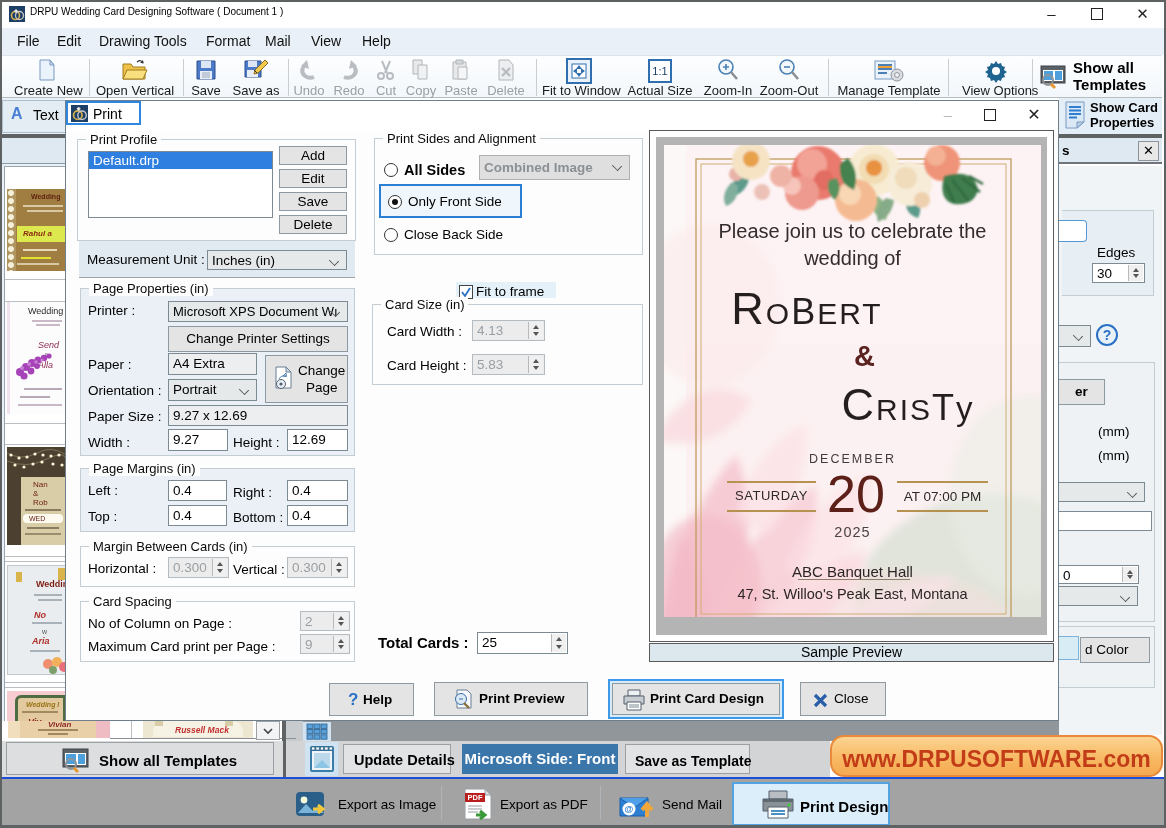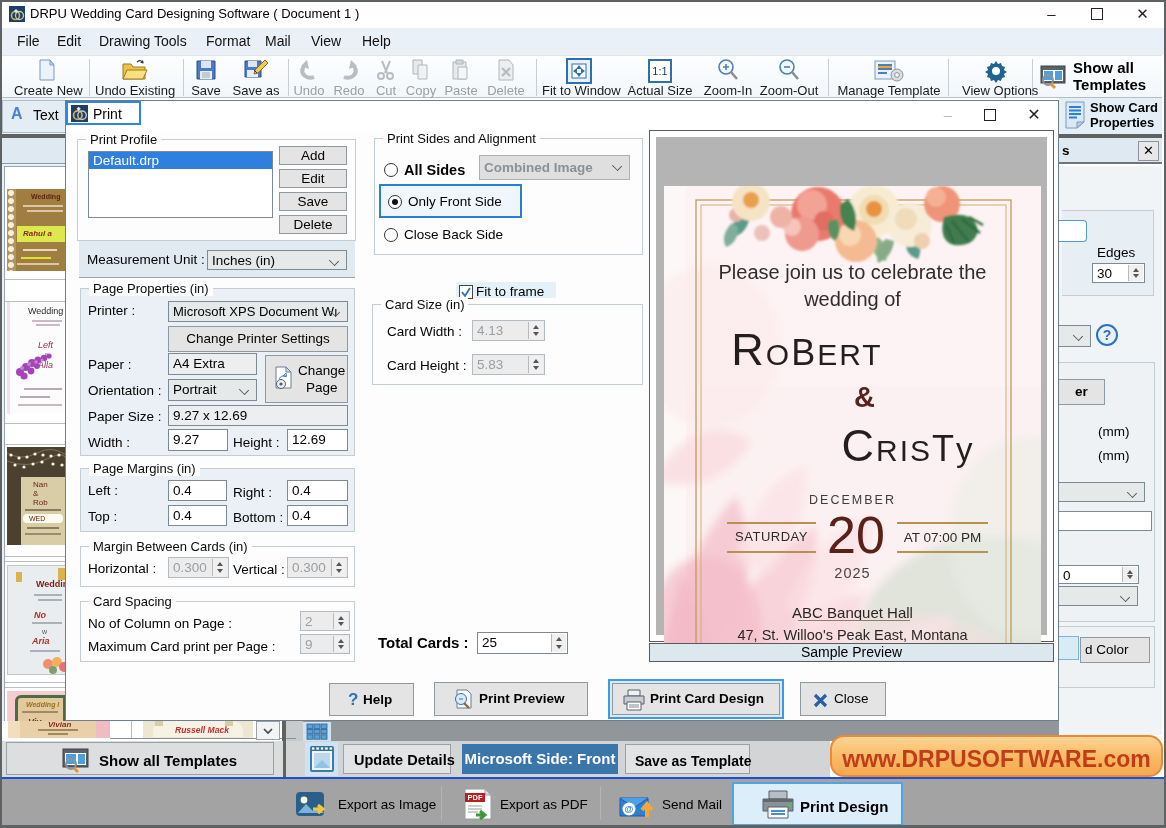--- a/index.html
+++ b/index.html
@@ -3,21 +3,21 @@
 <meta charset="utf-8">
 <style>
 * { margin:0; padding:0; box-sizing:border-box; }
 html,body { width:1166px; height:828px; overflow:hidden; }
 body { font-family:"Liberation Sans", sans-serif; background:#fff; position:relative; }
 .abs { position:absolute; }
 #win { position:absolute; left:0; top:0; width:1166px; height:828px; background:#fff; }
 .edge { position:absolute; background:#5f6263; z-index:50; }
 
 #titlebar { position:absolute; left:0; top:0; width:1162px; height:28px; background:#fff; }
-#titlebar .title { position:absolute; left:30px; top:6px; font-size:13px; color:#000; }
+#titlebar .title { position:absolute; left:30px; top:6px; font-size:10px; color:#000; }
 .wbtn { position:absolute; top:0; width:45px; height:28px; text-align:center; color:#222; font-size:15px; line-height:28px; }
 
 #menubar { position:absolute; left:0; top:28px; width:1166px; height:27px; background:#e9f0f7; font-size:14px; color:#111; }
 #menubar span { position:absolute; top:5px; }
 
 #toolbar { position:absolute; left:0; top:55px; width:1162px; height:43px; background:linear-gradient(#fdfeff,#f2f7fb); border-top:1px solid #e0e4e8; border-bottom:1px solid #b7bcc0; }
 .tbi { position:absolute; top:2px; text-align:center; font-size:13px; color:#1a1a1a; white-space:nowrap; }
 .tbi .ic { display:block; margin:0 auto; height:24px; }
 .tbi .lb { display:block; margin-top:1px; }
 .tbi.dis { color:#9aa0a4; }
@@ -50,21 +50,21 @@
 .lab { position:absolute; font-size:13.5px; color:#000; white-space:nowrap; }
 .radio { position:absolute; width:14px; height:14px; border:1px solid #333; border-radius:50%; background:#fff; }
 .radio.on:after { content:""; position:absolute; left:3px; top:3px; width:6px; height:6px; border-radius:50%; background:#111; }
 
 #dlg { position:absolute; left:65px; top:100px; width:994px; height:621px; background:#fdfdfe; border:1px solid #6e7e8a; }
 #dlgtitle { position:absolute; left:0; top:0; width:100%; height:30px; background:#fff; }
 #printtab { position:absolute; left:0px; top:0px; width:75px; height:24px; border:2px solid #2e86de; background:#fff; }
 
 #pv { position:absolute; left:583px; top:29px; width:405px; height:512px; border:1px solid #5a5a5a; background:#fff; }
 #pvmat { position:absolute; left:6px; top:6px; right:6px; bottom:6px; background:#b4b4b4; }
-#card { position:absolute; left:14px; top:14px; width:377px; height:472px; background:#fff; overflow:hidden;margin-top:41px; }
+#card { position:absolute; left:14px; top:14px; width:377px; height:472px; background:#fff; overflow:hidden; }
 #samplebar { position:absolute; left:583px; top:542px; width:405px; height:19px; background:#dce8ee; border:1px solid #5a5a5a; text-align:center; font-size:14px; color:#000; line-height:17px; }
 </style>
 </head>
 <body>
 <div id="win">
   <div id="titlebar">
     <svg class="abs" style="left:9px;top:6px;" width="16" height="16">
         <rect width="16" height="16" fill="#1d3f66"></rect>
         <circle cx="6.5" cy="9.5" r="4" fill="none" stroke="#d4af4e" stroke-width="1.6"></circle>
         <circle cx="10.5" cy="9.5" r="4" fill="none" stroke="#c8c8c8" stroke-width="1.3"></circle>
@@ -92,21 +92,21 @@
           </svg></span>
         <span class="lb">Create New</span>
       </div>
     <div class="tbi" style="left:95px;width:80px;">
         <span class="ic"><svg width="28" height="24">
             <path d="M2 6 h8 l2 3 h12 v12 h-22 z" fill="#f0c24a" stroke="#a07d1c"></path>
             <path d="M2 21 l4 -9 h20 l-4 9 z" fill="#fadf7e" stroke="#a07d1c"></path>
             <path d="M16 4 q4 -3 6 1" fill="none" stroke="#333" stroke-width="1.2"></path>
             <path d="M22 2 l0.6 3.4 l-3.4 -0.6 z" fill="#333"></path>
           </svg></span>
-        <span class="lb">Undo Existing</span>
+        <span class="lb">Open Vertical</span>
       </div>
     <div class="tbi" style="left:184px;width:44px;">
         <span class="ic"><svg width="24" height="24">
             <path d="M3 3 h18 v18 h-18 z" fill="#4d79c9" stroke="#2c4f8a"></path>
             <path d="M7 3 h10 v7 h-10 z" fill="#dce6f5"></path>
             <path d="M6 13 h12 v8 h-12 z" fill="#e8eef8"></path>
             <path d="M8 15 h8 M8 17 h8 M8 19 h8" stroke="#9aa8bc"></path>
           </svg></span>
         <span class="lb">Save</span>
       </div>
@@ -258,21 +258,21 @@
       <div class="abs" style="left:16px;top:40px;font-size:8px;font-style:italic;font-weight:bold;color:#8a2a12;">Rahul a</div>
       <div class="abs" style="left:16px;top:60px;width:34px;height:2px;background:#e6dab8;"></div>
       <div class="abs" style="left:14px;top:68px;width:30px;height:2px;background:#e0e431;"></div>
       <div class="abs" style="left:10px;top:74px;width:42px;height:1.5px;background:#d8c9a4;"></div>
     </div>
 
     <div class="abs" style="left:2px;top:135px;width:59px;height:112px;background:#fdfcfd;overflow:hidden;border-left:3px solid #f1e2ee;">
       <div class="abs" style="left:18px;top:4px;font-size:9px;color:#2a2a2a;">Wedding</div>
       <div class="abs" style="left:22px;top:18px;width:30px;height:1.5px;background:#c9b8c6;"></div>
       <div class="abs" style="left:26px;top:22px;width:24px;height:1.5px;background:#c9b8c6;"></div>
-      <div class="abs" style="left:28px;top:38px;font-size:9px;font-style:italic;color:#8a2a50;">Left</div>
+      <div class="abs" style="left:28px;top:38px;font-size:9px;font-style:italic;color:#8a2a50;">Send</div>
       <div class="abs" style="left:34px;top:50px;font-size:7px;color:#777;">&amp;</div>
       <div class="abs" style="left:28px;top:58px;font-size:9px;font-style:italic;color:#8a2a50;">Alla</div>
       <svg width="52" height="36" style="position:absolute;left:2px;top:46px;">
         <g fill="#a743b8">
             <circle cx="8" cy="24" r="4"></circle>
             <circle cx="14" cy="19" r="4"></circle>
             <circle cx="20" cy="15" r="4"></circle>
             <circle cx="26" cy="12" r="3.6"></circle>
             <circle cx="32" cy="10" r="3.2"></circle>
             <circle cx="12" cy="28" r="3.6"></circle>
@@ -735,21 +735,21 @@
     <div class="abs" style="left:619px;top:14px;width:36px;height:28px;">
       <svg width="36" height="28">
           <path d="M1 5 h28 v18 h-28 z" fill="#2d7fd4" stroke="#1a5fa8"></path>
           <path d="M1 5 l14 10 l14 -10" fill="#4da0e8" stroke="#1a5fa8"></path>
           <circle cx="10" cy="16" r="6.5" fill="#fff"></circle>
           <text x="10" y="19" font-size="9" fill="#2d7fd4" font-weight="bold" text-anchor="middle" font-family="Liberation Sans">@</text>
           <path d="M28 24 v-12 m-5 5 l5 -6 l5 6" stroke="#f2a73c" stroke-width="4" fill="none"></path>
         </svg>
     </div>
     <span class="lab" style="left:662px;top:18px;">Send Mail</span>
-    <div class="abs" style="left:732px;top:3px;width:171px;height:44px;border:2px solid #52a3e0;background:#ddeefb;">
+    <div class="abs" style="left:732px;top:3px;width:158px;height:44px;border:2px solid #52a3e0;background:#ddeefb;">
       <svg width="36" height="30" style="position:absolute;left:26px;top:6px;">
           <path d="M9 1 h18 v8 h-18 z" fill="#b9bec2" stroke="#55616d"></path>
           <path d="M3 9 h30 v12 h-30 z" fill="#8a9196" stroke="#55616d"></path>
           <path d="M3 9 h30 v3 h-30 z" fill="#5f6a70"></path>
           <circle cx="29" cy="15" r="1.8" fill="#4ac44a"></circle>
           <path d="M8 17 h20 v11 h-20 z" fill="#fff" stroke="#55616d"></path>
           <path d="M11 21 h14 M11 24 h14" stroke="#4a90c4" stroke-width="1.8"></path>
         </svg>
       <span style="position:absolute;left:66px;top:14px;font-weight:bold;font-size:15px;white-space:nowrap;">Print Design</span>
     </div>

